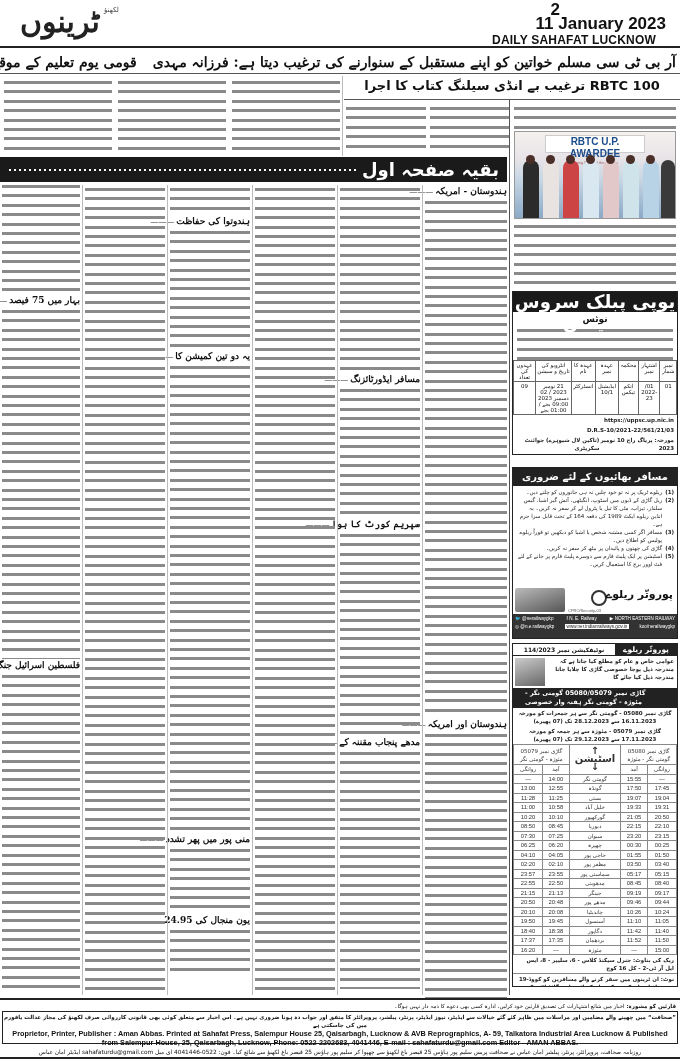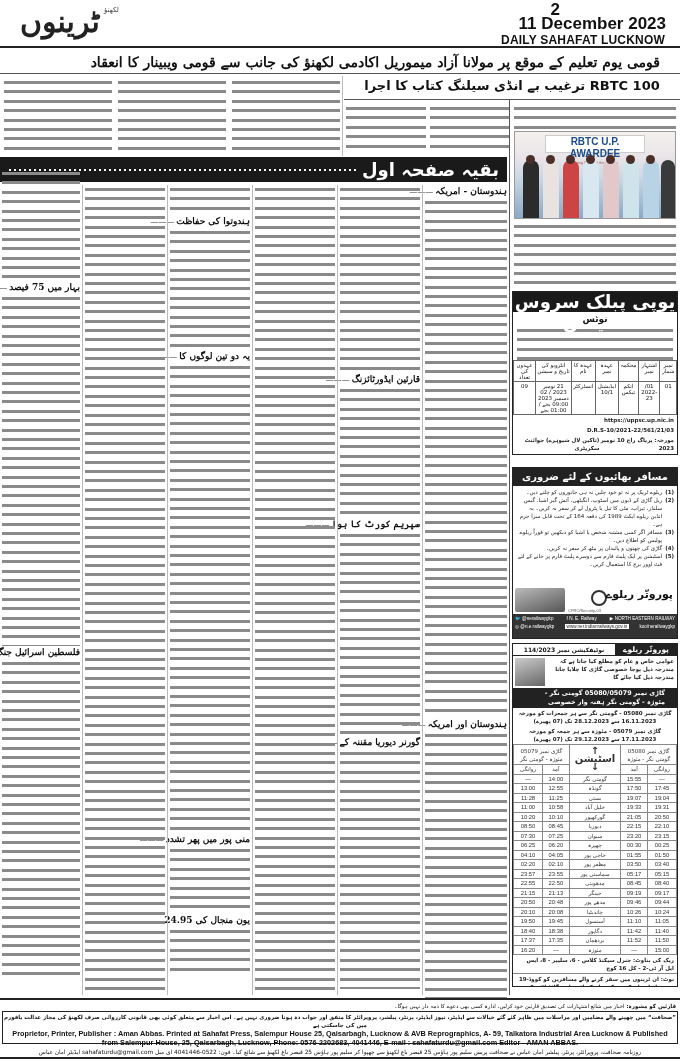--- a/index.html
+++ b/index.html
@@ -5,21 +5,21 @@
   * { box-sizing: border-box; margin: 0; padding: 0; }
   html, body { width: 680px; height: 1061px; background: #fff; overflow: hidden; }
   body { font-family: "DejaVu Sans", sans-serif; color: #111; position: relative; }
 
   
   .masthead { position: absolute; left: 0; top: 0; width: 680px; height: 48px; border-bottom: 2px solid #222; }
   .logo { position: absolute; left: 20px; top: 4px; font-family: "DejaVu Serif", serif; font-size: 30px; font-weight: bold; color: #222; direction: rtl; }
   .logo-small { position: absolute; left: 104px; top: 6px; font-size: 7px; color: #444; }
   .page-no { position: absolute; right: 120px; top: 0; font-family: "Liberation Sans", sans-serif; font-weight: bold; font-size: 17px; }
   .date-line { position: absolute; right: 14px; top: 14px; font-family: "Liberation Sans", sans-serif; font-weight: bold; font-size: 17px; }
-  .paper-name { position: absolute; right: 15px; top: 33px; font-family: "Liberation Sans", sans-serif; font-weight: bold; font-size: 12px; letter-spacing: 0.2px; }
+  .paper-name { position: absolute; right: 24px; top: 33px; font-family: "Liberation Sans", sans-serif; font-weight: bold; font-size: 12px; letter-spacing: 0.2px; }
 
   
   .headline { position: absolute; left: 0; top: 50px; width: 680px; height: 24px; direction: rtl; font-family: "DejaVu Serif", serif; font-weight: bold; font-size: 14px; display: flex; align-items: center; padding: 0 4px; white-space: nowrap; overflow: hidden; border-bottom: 1px solid #555; }
   .headline .sep { margin: 0 8px; }
 
   
   .txt { direction: rtl; font-family: "DejaVu Serif", serif; font-size: 6.2px; line-height: 9.4px; color: #333; text-align: justify; overflow: hidden; }
   .txt-lines { background-image: repeating-linear-gradient(to bottom, transparent 0, transparent 3px, #8a8a8a 3px, #8a8a8a 6px, transparent 6px, transparent 9.4px); }
   .col-rule { position: absolute; width: 1px; background: #bbb; }
 
@@ -59,25 +59,26 @@
   .reader-note { position: absolute; left: 0; top: 998px; width: 680px; height: 12px; direction: rtl; font-family: "DejaVu Sans", sans-serif; font-size: 5.5px; line-height: 12px; white-space: nowrap; overflow: hidden; padding-right: 4px; border-top: 2px solid #222; }
   .reader-note b { font-weight: bold; }
 </style>
 </head>
 <body>
 
 <div class="masthead">
   <div class="logo">ٹرینوں</div>
   <div class="logo-small">لکھنؤ</div>
   <div class="page-no">2</div>
-  <div class="date-line">11 December 2023</div>
+  <div class="date-line">11 January 2023</div>
   <div class="paper-name">DAILY SAHAFAT LUCKNOW</div>
 </div>
 
 <div class="headline">
+  <span>آر بی ٹی سی مسلم خواتین کو اپنے مستقبل کے سنوارنے کی ترغیب دیتا ہے: فرزانہ مہدی</span>
   <span class="sep"> </span>
   <span>قومی یوم تعلیم کے موقع پر مولانا آزاد میموریل اکادمی لکھنؤ کی جانب سے قومی ویبینار کا انعقاد</span>
 </div>
 
 <div class="txt txt-lines" style="position:absolute;left:4px;top:78px;width:108px;height:76px;"></div>
 <div class="txt txt-lines" style="position:absolute;left:118px;top:78px;width:108px;height:76px;"></div>
 <div class="txt txt-lines" style="position:absolute;left:232px;top:78px;width:108px;height:76px;"></div>
 <div class="col-rule" style="left:342px;top:76px;height:80px;"></div>
 
 <div class="rbtc-title">RBTC 100 ترغیب بے انڈی سیلنگ کتاب کا اجرا</div>
@@ -116,53 +117,53 @@
 <div style="position:absolute;left:425px;top:185px;width:82px;height:810px;">
   <div class="sub-head">ہندوستان - امریکہ</div>
   <div class="txt txt-lines" style="height:520px;"></div>
   <div class="sub-head">ہندوستان اور امریکہ</div>
   <div class="txt txt-lines" style="height:270px;"></div>
 </div>
 <div class="col-rule" style="left:422px;top:185px;height:810px;"></div>
 
 <div style="position:absolute;left:340px;top:185px;width:80px;height:810px;">
   <div class="txt txt-lines" style="height:188px;"></div>
-  <div class="sub-head">قارئین ایڈورٹائزنگ</div>
+  <div class="sub-head">مسافر ایڈورٹائزنگ</div>
   <div class="txt txt-lines" style="height:132px;"></div>
   <div class="sub-head">سپریم کورٹ کا ہوا</div>
   <div class="txt txt-lines" style="height:205px;"></div>
-  <div class="sub-head">گورنر دیوریا مقننہ کے</div>
+  <div class="sub-head">مدھے پنجاب مقننہ کے</div>
   <div class="txt txt-lines" style="height:240px;"></div>
 </div>
 <div class="col-rule" style="left:337px;top:185px;height:810px;"></div>
 
 <div style="position:absolute;left:255px;top:185px;width:80px;height:810px;">
   <div class="txt txt-lines" style="height:810px;"></div>
 </div>
 <div class="col-rule" style="left:252px;top:185px;height:810px;"></div>
 
 <div style="position:absolute;left:170px;top:185px;width:80px;height:810px;">
   <div class="txt txt-lines" style="height:30px;"></div>
   <div class="sub-head">ہندوتوا کی حفاظت</div>
   <div class="txt txt-lines" style="height:122px;"></div>
-  <div class="sub-head">یہ دو تین لوگوں کا</div>
+  <div class="sub-head">یہ دو تین کمیشن کا</div>
   <div class="txt txt-lines" style="height:470px;"></div>
   <div class="sub-head">منی پور میں پھر تشدد</div>
   <div class="txt txt-lines" style="height:68px;"></div>
   <div class="sub-head">یون منجال کی 24.95</div>
   <div class="txt txt-lines" style="height:50px;"></div>
 </div>
 <div class="col-rule" style="left:167px;top:185px;height:810px;"></div>
 
 <div style="position:absolute;left:85px;top:185px;width:80px;height:810px;">
   <div class="txt txt-lines" style="height:810px;"></div>
 </div>
 <div class="col-rule" style="left:82px;top:185px;height:810px;"></div>
 
-<div style="position:absolute;left:2px;top:169px;width:78px;height:810px;text-align:right;">
+<div style="position:absolute;left:2px;top:182px;width:78px;height:810px;text-align:right;">
   <div class="txt txt-lines" style="height:112px;"></div>
   <div class="sub-head">بہار میں 75 فیصد</div>
   <div class="txt txt-lines" style="height:352px;"></div>
   <div class="sub-head">فلسطین اسرائیل جنگ</div>
   <div class="txt txt-lines" style="height:320px;"></div>
 </div>
 <div class="col-rule" style="left:509px;top:100px;height:895px;background:#555;"></div>
 
 <div class="ad" style="left:512px;top:291px;width:166px;height:164px;">
   <div class="ad-head-dark" style="font-size:18px;height:20px;line-height:20px;">یوپی پبلک سروس کمیشن</div>
@@ -242,21 +243,21 @@
 
 <div class="ad" style="left:512px;top:643px;width:166px;height:344px;">
   <div style="display:flex;height:12px;border-bottom:1px solid #222;">
     <div style="flex:1;font-family:'DejaVu Sans',sans-serif;font-size:6px;font-weight:bold;line-height:12px;direction:rtl;text-align:center;">نوٹیفکیشن نمبر 114/2023</div>
     <div style="width:62px;background:#222;color:#fff;font-family:'DejaVu Sans',sans-serif;font-size:7.5px;font-weight:bold;line-height:12px;text-align:center;direction:rtl;">پوروتّر ریلوے</div>
   </div>
   <div style="display:flex;">
     <div style="width:30px;height:28px;margin:2px;background:linear-gradient(160deg,#ccc,#666);"></div>
     <div class="small-rtl" style="flex:1;font-weight:bold;">عوامی خاص و عام کو مطلع کیا جاتا ہے کہ مندرجہ ذیل پوجا خصوصی گاڑی کا چلایا جانا مندرجہ ذیل کیا جائے گا</div>
   </div>
-  <div style="background:#222;color:#fff;direction:rtl;text-align:right;font-family:'DejaVu Sans',sans-serif;font-size:6.4px;font-weight:bold;line-height:9px;padding:1px 12px;">گاڑی نمبر 05080/05079 گومتی نگر - مئوژہ - گومتی نگر ہفتہ وار خصوصی</div>
+  <div style="background:#222;color:#fff;direction:rtl;text-align:left;font-family:'DejaVu Sans',sans-serif;font-size:6.4px;font-weight:bold;line-height:9px;padding:1px 12px;">گاڑی نمبر 05080/05079 گومتی نگر - مئوژہ - گومتی نگر ہفتہ وار خصوصی</div>
   <div class="small-rtl" style="text-align:center;font-weight:bold;">گاڑی نمبر 05080 - گومتی نگر سے ہر جمعرات کو مورخہ 16.11.2023 سے 28.12.2023 تک (07 پھیرے)</div>
   <div class="small-rtl" style="text-align:center;font-weight:bold;">گاڑی نمبر 05079 - مئوژہ سے ہر جمعہ کو مورخہ 17.11.2023 سے 29.12.2023 تک (07 پھیرے)</div>
 
   <table class="tt">
     <tbody>
         <tr>
       <td colspan="2" class="st" style="height:20px;">گاڑی نمبر 05079 مئوژہ - گومتی نگر</td>
       <td rowspan="2" class="st" style="font-size:10px;font-weight:bold;"><span>↑</span> <span>اسٹیشن</span> <span>↓</span></td>
       <td colspan="2" class="st">گاڑی نمبر 05080 گومتی نگر - مئوژہ</td>
     </tr>
@@ -408,15 +409,15 @@
 
 </div>
 
 <div class="reader-note">
   <b>قارئین کو مشورہ:</b>
   <span>اخبار میں شائع اشتہارات کی تصدیق قارئین خود کرلیں، ادارہ کسی بھی دعوے کا ذمہ دار نہیں ہوگا۔</span>
 </div>
 <div class="footer-box">
   <div class="footer-urdu">”صحافت“ میں چھپنے والے مضامین اور مراسلات میں ظاہر کئے گئے خیالات سے ایڈیٹر، نیوز ایڈیٹر، پرنٹر، پبلشر، پروپرائٹر کا متفق اور جواب دہ ہونا ضروری نہیں ہے۔ اس اخبار سے متعلق کوئی بھی قانونی کارروائی صرف لکھنؤ کی مجاز عدالت یافورم میں کی جاسکتی ہے</div>
   <div class="footer-en">Proprietor, Printer, Publisher : Aman Abbas. Printed at Sahafat Press, Salempur House 25, Qaisarbagh, Lucknow &amp; AVB Reprographics, A- 59, Talkatora Industrial Area Lucknow &amp; Published</div>
-  <div class="footer-en">from Salempur House, 25, Qaisarbagh, Lucknow, Phone: 0576-2202683, 4041446,  E-mail : sahafaturdu@gmail.com Editor - AMAN ABBAS.</div>
+  <div class="footer-en">from Salempur House, 25, Qaisarbagh, Lucknow, Phone: 0522-2202683, 4041446,  E-mail : sahafaturdu@gmail.com Editor - AMAN ABBAS.</div>
 </div>
 <div class="imprint">روزنامہ صحافت، پروپرائٹر، پرنٹر، پبلشر امان عباس نے صحافت پریس سلیم پور ہاؤس 25 قیصر باغ لکھنؤ سے چھپوا کر سلیم پور ہاؤس 25 قیصر باغ لکھنؤ سے شائع کیا۔ فون: 0522-4041446 ای میل sahafaturdu@gmail.com ایڈیٹر امان عباس</div>
 
 </body></html>

